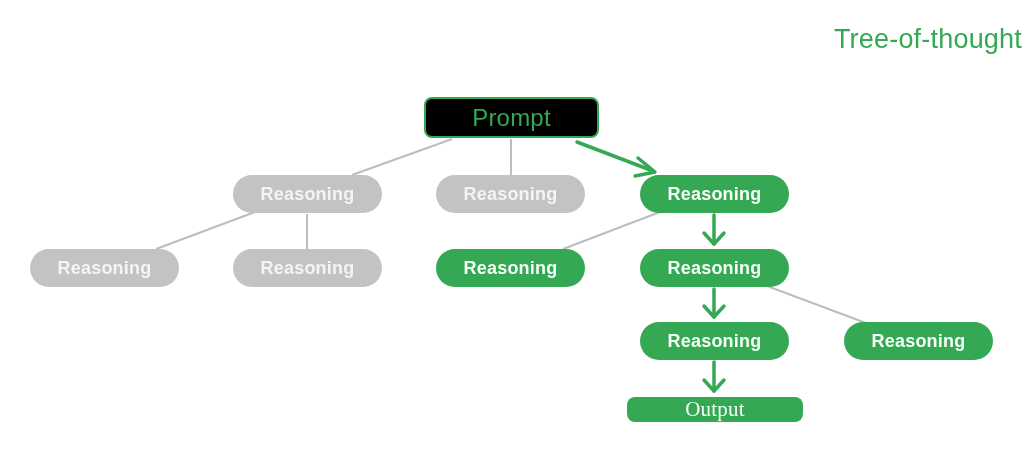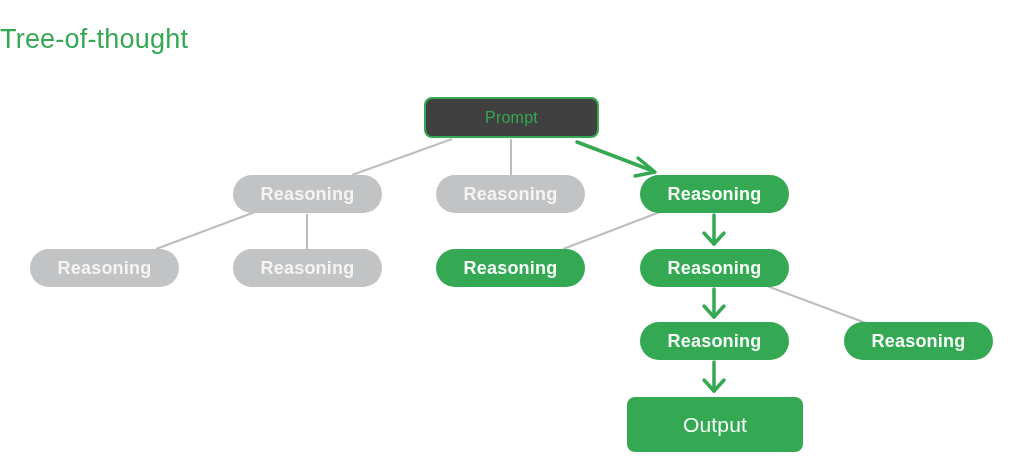--- a/index.html
+++ b/index.html
@@ -1,27 +1,27 @@
 <!DOCTYPE html>
 <html><head>
   <meta charset="utf-8">
   <style>
     html, body { margin: 0; padding: 0; background: #ffffff; }
     body { width: 1022px; height: 473px; position: relative; overflow: hidden;
            font-family: "Liberation Sans", "DejaVu Sans", sans-serif; }
-    #title { position: absolute; left: 0; width: 1022px; top: 24px; text-align: left;
+    #title { position: absolute; left: 0; width: 1022px; top: 24px; text-align: right;
              font-size: 27px; font-weight: 500; letter-spacing: 0.2px; }
     svg#edges { position: absolute; left: 0; top: 0; }
     .node { position: absolute; box-sizing: border-box; display: flex; align-items: center;
             justify-content: center; font-size: 18px; letter-spacing: 0.2px; font-weight: bold; }
     .node.pill { border-radius: 19px; }
     .node.rect { border-radius: 8px; }
     .node.gray { background: #c2c3c5; color: #f4f4f4; }
     .node.green { background: #34a853; color: #f6fff8; }
-    .node.outline { background: #404040; border: 2.5px solid #34a853; color: #34a853; font-size: 16px; font-weight: 500; }
+    .node.outline { background: #000000; border: 2.5px solid #34a853; color: #34a853; font-size: 24px; font-weight: 500; }
     .node.output { font-size: 21px; font-weight: 500; }
   </style>
 </head>
 <body>
 
 <div id="title" style="color:#34a853;">Tree-of-thought</div>
 
 <svg id="edges" width="1022" height="473">
 
   <line x1="452" y1="139" x2="352" y2="175" stroke="#bdbdbd" stroke-width="2"></line>
@@ -56,13 +56,13 @@
 <div class="node pill green" style="left:640px; top:175px; width:149px; height:38px;">Reasoning</div>
 
 <div class="node pill gray" style="left:30px; top:249px; width:149px; height:38px;">Reasoning</div>
 <div class="node pill gray" style="left:233px; top:249px; width:149px; height:38px;">Reasoning</div>
 <div class="node pill green" style="left:436px; top:249px; width:149px; height:38px;">Reasoning</div>
 <div class="node pill green" style="left:640px; top:249px; width:149px; height:38px;">Reasoning</div>
 
 <div class="node pill green" style="left:640px; top:322px; width:149px; height:38px;">Reasoning</div>
 <div class="node pill green" style="left:844px; top:322px; width:149px; height:38px;">Reasoning</div>
 
-<div class="node rect green output" style="left:627px; top:397px; width:176px; height:55px;">Output</div>
+<div class="node rect green output" style="left:627px; top:397px; width:176px; height:25px;font-family:Liberation Serif, serif;">Output</div>
 
 </body></html>

